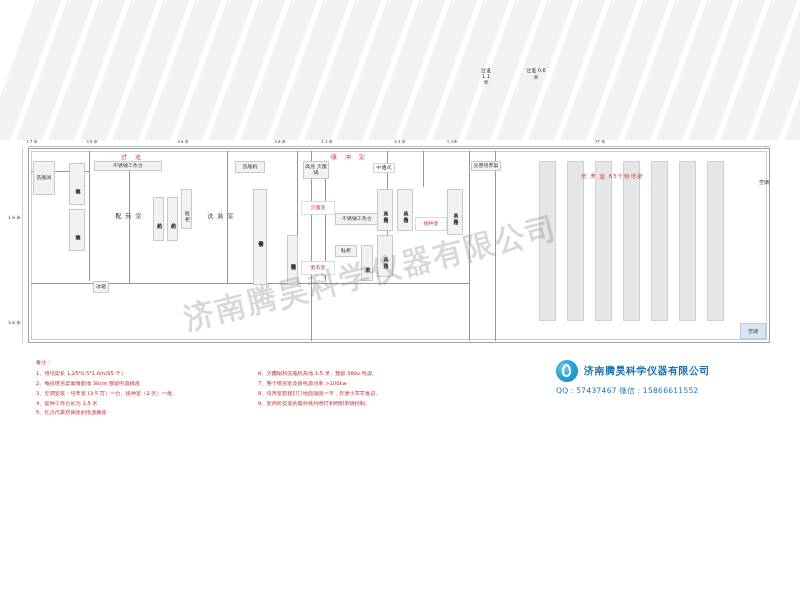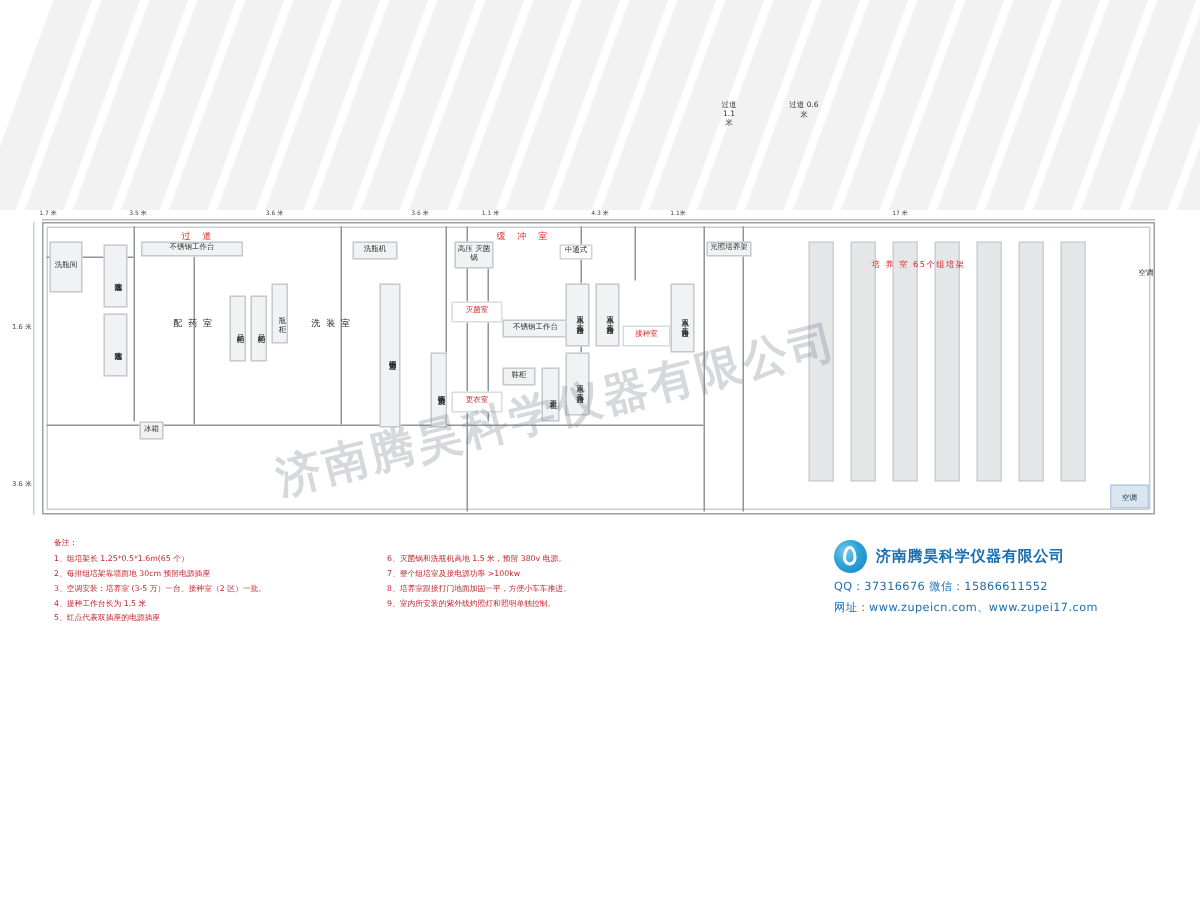--- a/index.html
+++ b/index.html
@@ -393,18 +393,17 @@
           <div>9、室内所安装的紫外线灼照灯和照明单独控制。</div>
         </div>
     </div>
   </div>
 
   <div class="company">
     <div class="top">
       <div class="logo"></div>
       <div class="cname">济南腾昊科学仪器有限公司</div>
     </div>
-    <div class="cline">QQ：37316676  微信：15866611552</div>
-    <div class="cline">网址：www.zupeicn.com、www.zupei17.com</div>
+    <div class="cline">QQ：57437467  微信：15866611552</div>
   </div>
 
   <div class="watermark">济南腾昊科学仪器有限公司</div>
 </div>
 
 </body></html>

